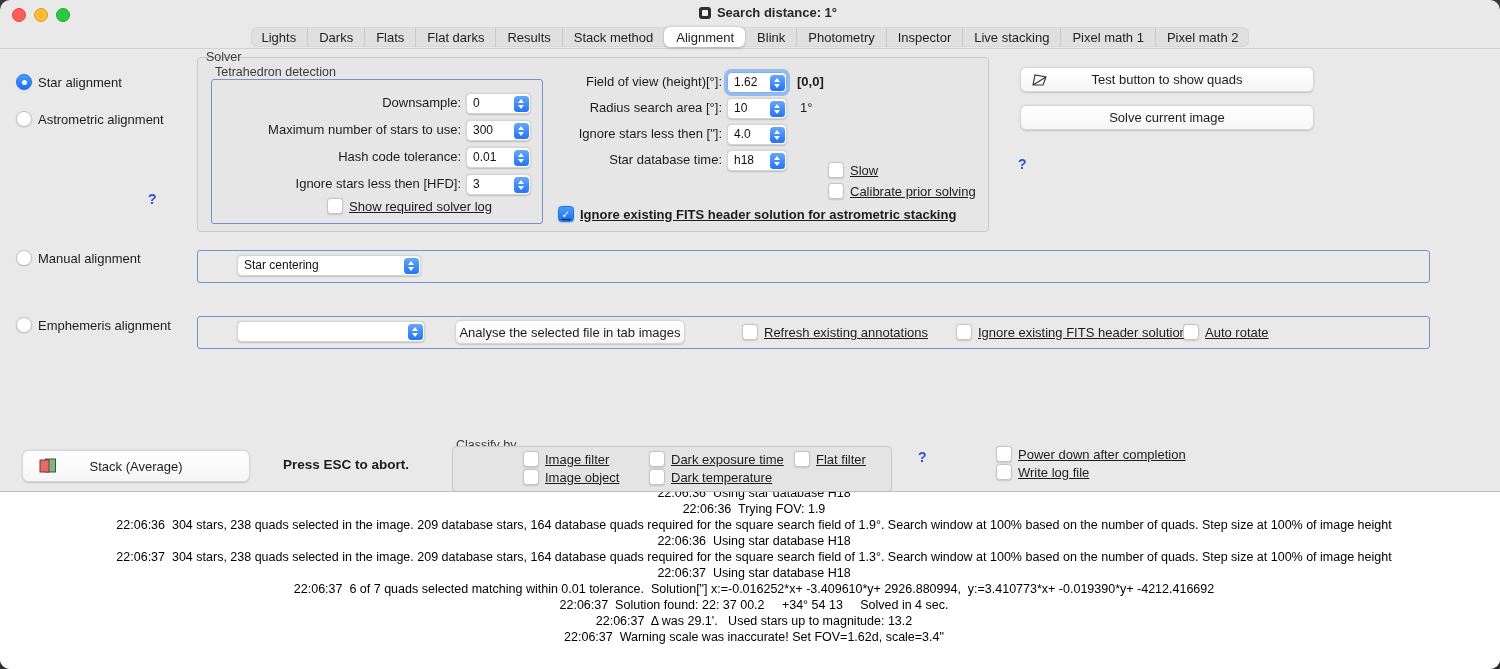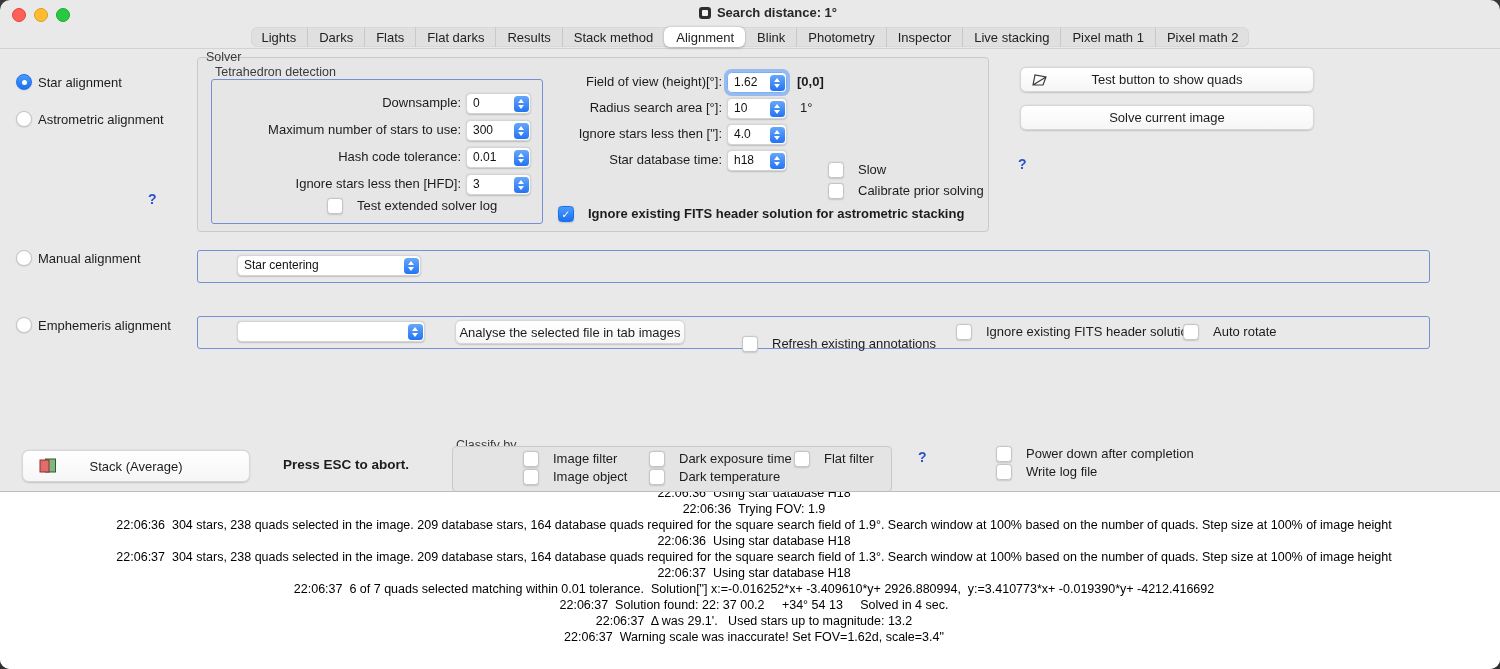--- a/index.html
+++ b/index.html
@@ -41,21 +41,21 @@
                    display:flex; flex-direction:column; align-items:center; justify-content:center; }
   .combo .arrows::before { content:""; width:0; height:0; border-left:3.5px solid transparent; border-right:3.5px solid transparent; border-bottom:4px solid #fff; margin-bottom:2px; }
   .combo .arrows::after  { content:""; width:0; height:0; border-left:3.5px solid transparent; border-right:3.5px solid transparent; border-top:4px solid #fff; }
   .combo.focused { border-color:#7ab0f9; box-shadow:0 0 0 3px rgba(56,134,250,.45); }
 
   .btn { position:absolute; background:linear-gradient(#ffffff,#f6f6f6); border:1px solid #d6d6d6; border-radius:6px;
          box-shadow:0 0.5px 1.5px rgba(0,0,0,.16); font-size:13px; color:#1c1c1e;
          display:flex; align-items:center; justify-content:center; }
   .btn .btn-icon { position:absolute; left:10px; top:50%; transform:translateY(-50%); display:flex; }
 
-  .cb { position:absolute; display:flex; align-items:flex-start; gap:14px; font-size:13px; color:#1c1c1e; white-space:nowrap; }
+  .cb { position:absolute; display:flex; align-items:center; gap:6px; font-size:13px; color:#1c1c1e; white-space:nowrap;text-decoration:underline; }
   .box { width:14px; height:14px; background:#fff; border:1px solid #c5c5c5; border-radius:3.5px; flex:0 0 auto;
          box-shadow:0 0.5px 1.5px rgba(0,0,0,.14); display:flex; align-items:center; justify-content:center; }
   .box.checked { background:linear-gradient(#4b9cf8,#1a70f3); border-color:#1a70f3; }
   .box.checked::after { content:"✓"; color:#fff; font-size:10.5px; font-weight:700; line-height:1; }
   .bold { font-weight:700; }
 
   .radio { position:absolute; display:flex; align-items:center; gap:6px; font-size:13px; color:#1c1c1e; white-space:nowrap; }
   .rdot { width:14px; height:14px; border-radius:50%; background:#fff; border:1px solid #c5c5c5; flex:0 0 auto;
           box-shadow:0 0.5px 1.5px rgba(0,0,0,.14); display:flex; align-items:center; justify-content:center; }
   .rdot.selected { background:linear-gradient(#4b9cf8,#1a70f3); border-color:#1a70f3; }
@@ -151,21 +151,21 @@
     </div>
 
     <span class="lbl rlbl" style="left:218px;top:176px;width:243px">Ignore stars less then [HFD]:</span>
     <div class="combo" style="left:466px;top:174px;width:63px">
       <span class="val">3</span>
       <span class="arrows"></span>
     </div>
 
     <label class="cb" style="left:327px;top:198px">
       <span class="box"></span>
-      <span>Test extended solver log</span>
+      <span>Show required solver log</span>
     </label>
 
     <span class="lbl rlbl" style="left:512px;top:74px;width:210px">Field of view (height)[°]:</span>
     <div class="combo focused" style="left:727px;top:72px;width:58px">
       <span class="val">1.62</span>
       <span class="arrows"></span>
     </div>
     <span class="lbl bold" style="left:797px;top:74px">[0,0]</span>
 
     <span class="lbl rlbl" style="left:512px;top:100px;width:210px">Radius search area  [°]:</span>
@@ -226,21 +226,21 @@
 
   <section>
     <div class="bluebox" style="left:197px;top:316px;width:1231px;height:31px"></div>
     <div class="combo" style="left:237px;top:321px;width:186px">
       <span class="val"></span>
       <span class="arrows"></span>
     </div>
     <div class="btn" style="left:455px;top:320px;width:228px;height:22px">
       <span>Analyse the selected file in tab images</span>
     </div>
-    <label class="cb" style="left:742px;top:336px">
+    <label class="cb" style="left:742px;top:324px">
       <span class="box"></span>
       <span>Refresh existing annotations</span>
     </label>
     <label class="cb" style="left:956px;top:324px">
       <span class="box"></span>
       <span>Ignore existing FITS header solution</span>
     </label>
     <label class="cb" style="left:1183px;top:324px">
       <span class="box"></span>
       <span>Auto rotate</span>

